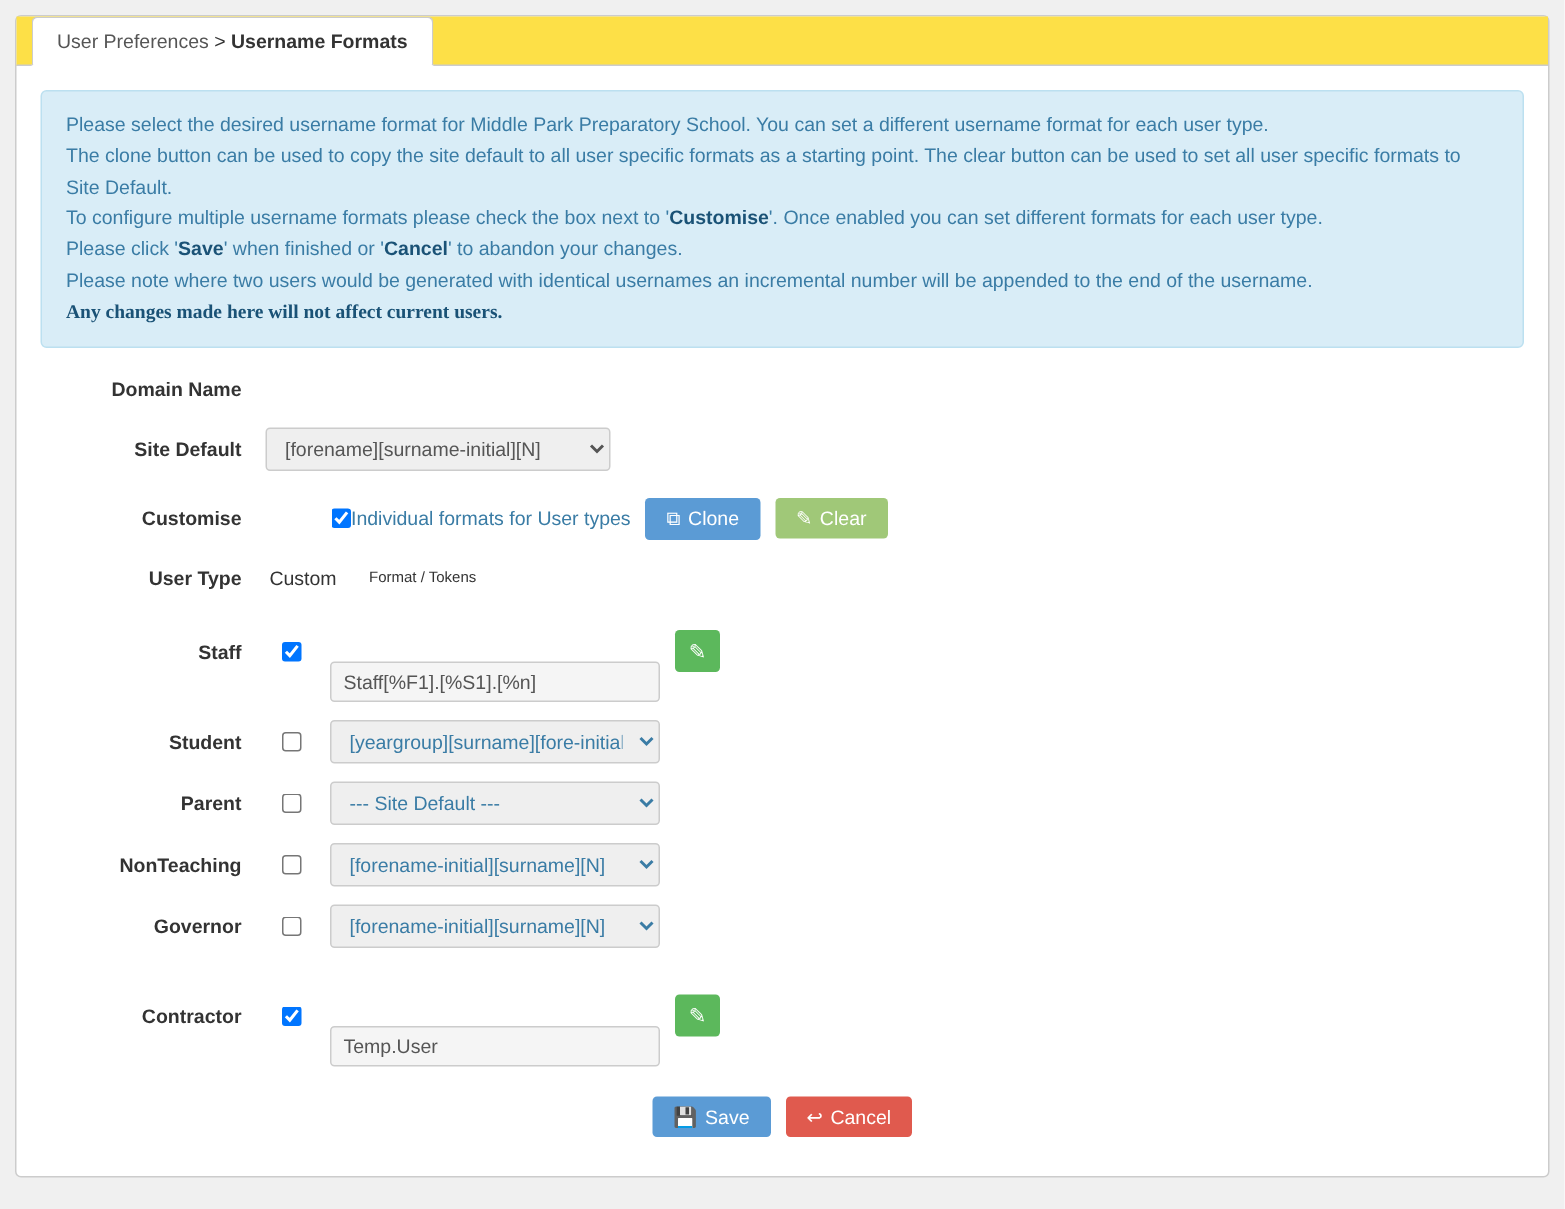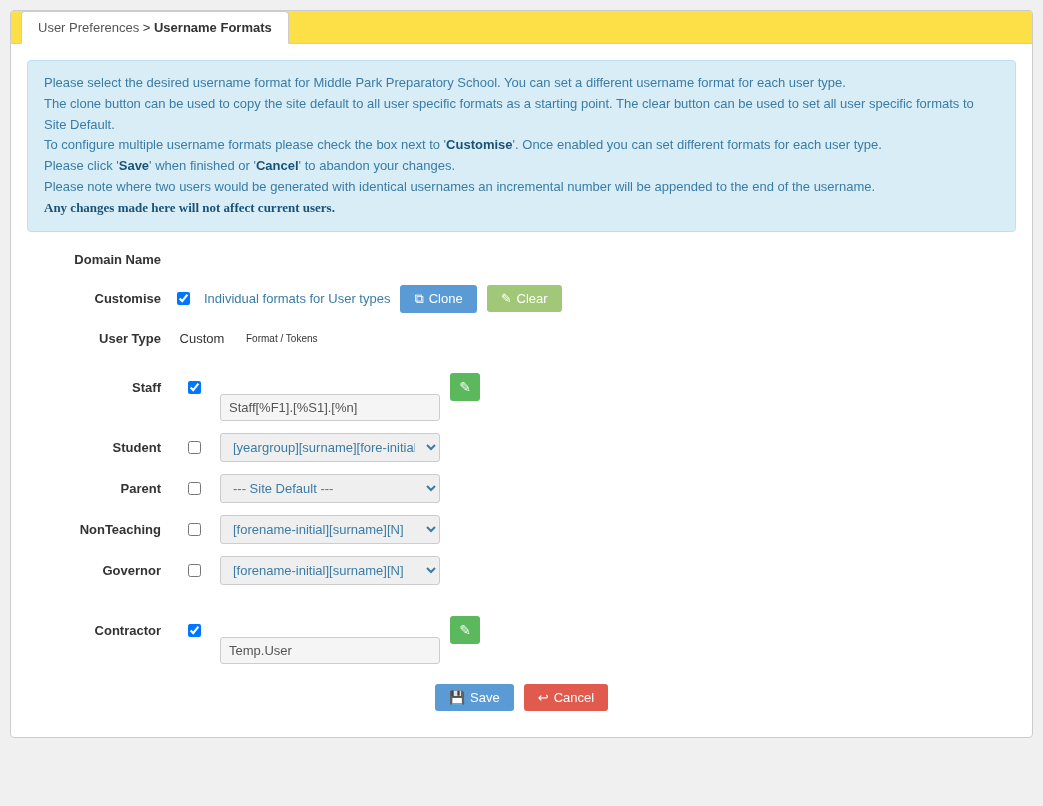--- a/index.html
+++ b/index.html
@@ -93,23 +93,24 @@
     select.form-control {
       appearance: auto;
     }
     .customise-row {
       display: flex;
       align-items: center;
       gap: 10px;
     }
     .checkbox-label {
       display: flex;
-      gap: 14px;
+      gap: 0;
       color: #3a7ca5;
       font-size: 13px;
+      margin-left: 44px;
     }
     .btn {
       padding: 6px 14px;
       border: none;
       border-radius: 3px;
       cursor: pointer;
       font-size: 13px;
       display: inline-flex;
       align-items: center;
       gap: 5px;
@@ -249,20 +250,29 @@
       <div>Please note where two users would be generated with identical usernames an incremental number will be appended to the end of the username.</div>
       <div class="bold-warning">Any changes made here will not affect current users.</div>
     </div>
 
     <div class="form-section">
 
       <div class="form-row">
         <div class="form-label">Domain Name</div>
       </div>
 
+      <div class="form-row">
+        <div class="form-label">Site Default</div>
+        <select class="form-control">
+          <option>[forename][surname-initial][N]</option>
+          <option>[surname][forename-initial][N]</option>
+          <option>[forename].[surname][N]</option>
+          <option>--- Site Default ---</option>
+        </select>
+      </div>
 
       <div class="form-row">
         <div class="form-label">Customise</div>
         <div class="customise-row">
           <label class="checkbox-label">
             <input type="checkbox" checked="" style="">
             <span>Individual formats for User types</span>
           </label>
           <button class="btn btn-clone">
             <span>⧉</span>

